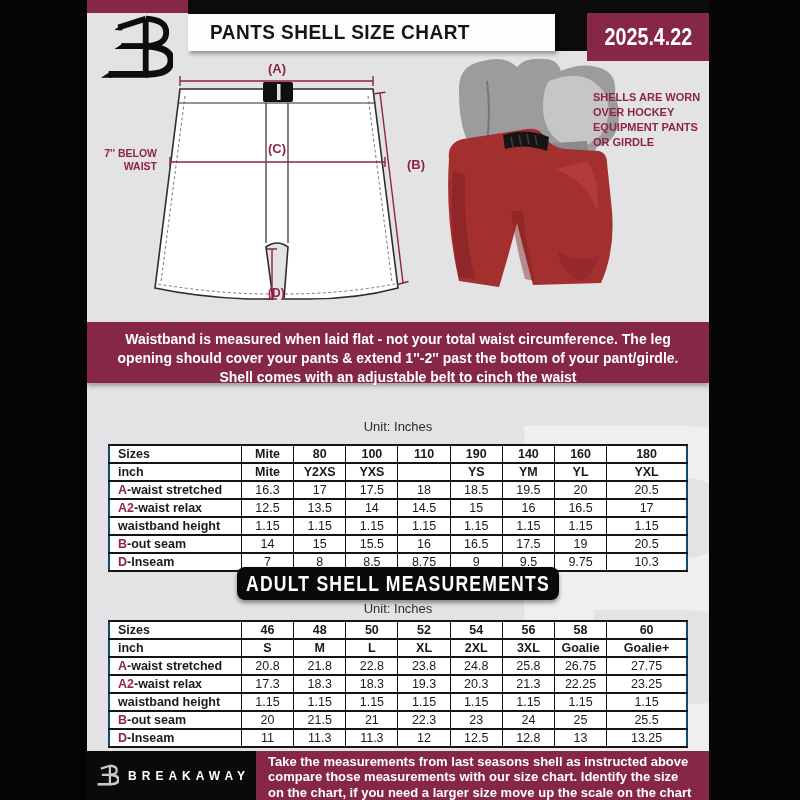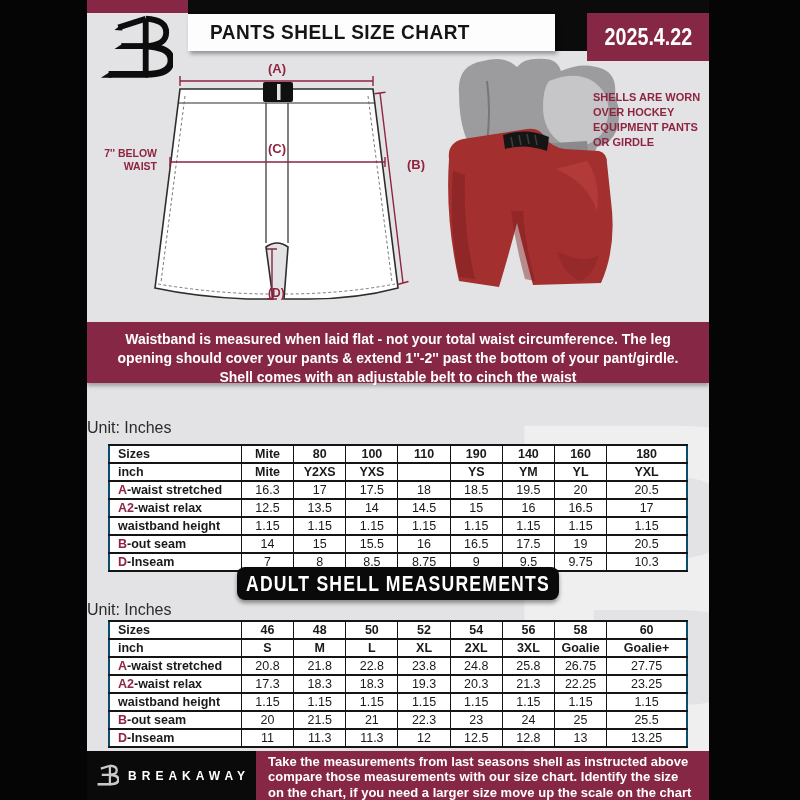--- a/index.html
+++ b/index.html
@@ -36,21 +36,21 @@
                padding-top:8px;box-sizing:border-box;box-shadow:0 3px 4px rgba(0,0,0,.3);}
 
   
   .section-banner{position:absolute;left:150px;width:322px;height:33px;background:#0a0a0a;border-radius:8px;
                   z-index:1;display:flex;align-items:center;justify-content:center;
                   box-shadow:0 3px 4px rgba(0,0,0,.4);}
   .section-banner span{color:#fff;font-size:22px;font-weight:bold;letter-spacing:1.5px;
                   transform:scaleX(.8);white-space:nowrap;}
   .banner-youth{top:383px;}
   .banner-adult{top:567px;}
-  .unit{position:absolute;left:0;width:622px;text-align:left;z-index:1;font-size:16px;color:#2b2b2b;}
+  .unit{position:absolute;left:0;width:622px;text-align:center;z-index:1;font-size:13px;color:#2b2b2b;}
   .unit-youth{top:419px;}
   .unit-adult{top:601px;}
 
   
   table.size-table{position:absolute;left:21px;width:580px;border-collapse:collapse;table-layout:fixed;
                    background:#fff;z-index:1;border:2px solid #0c4a6e;}
   .table-youth{top:444px;}
   .table-adult{top:620px;}
   table.size-table td{border:1px solid #141414;border-top-width:2px;border-bottom-width:2px;
                    height:13px;padding:1px 2px;font-size:12.5px;color:#1a1a1a;overflow:hidden;white-space:nowrap;}

